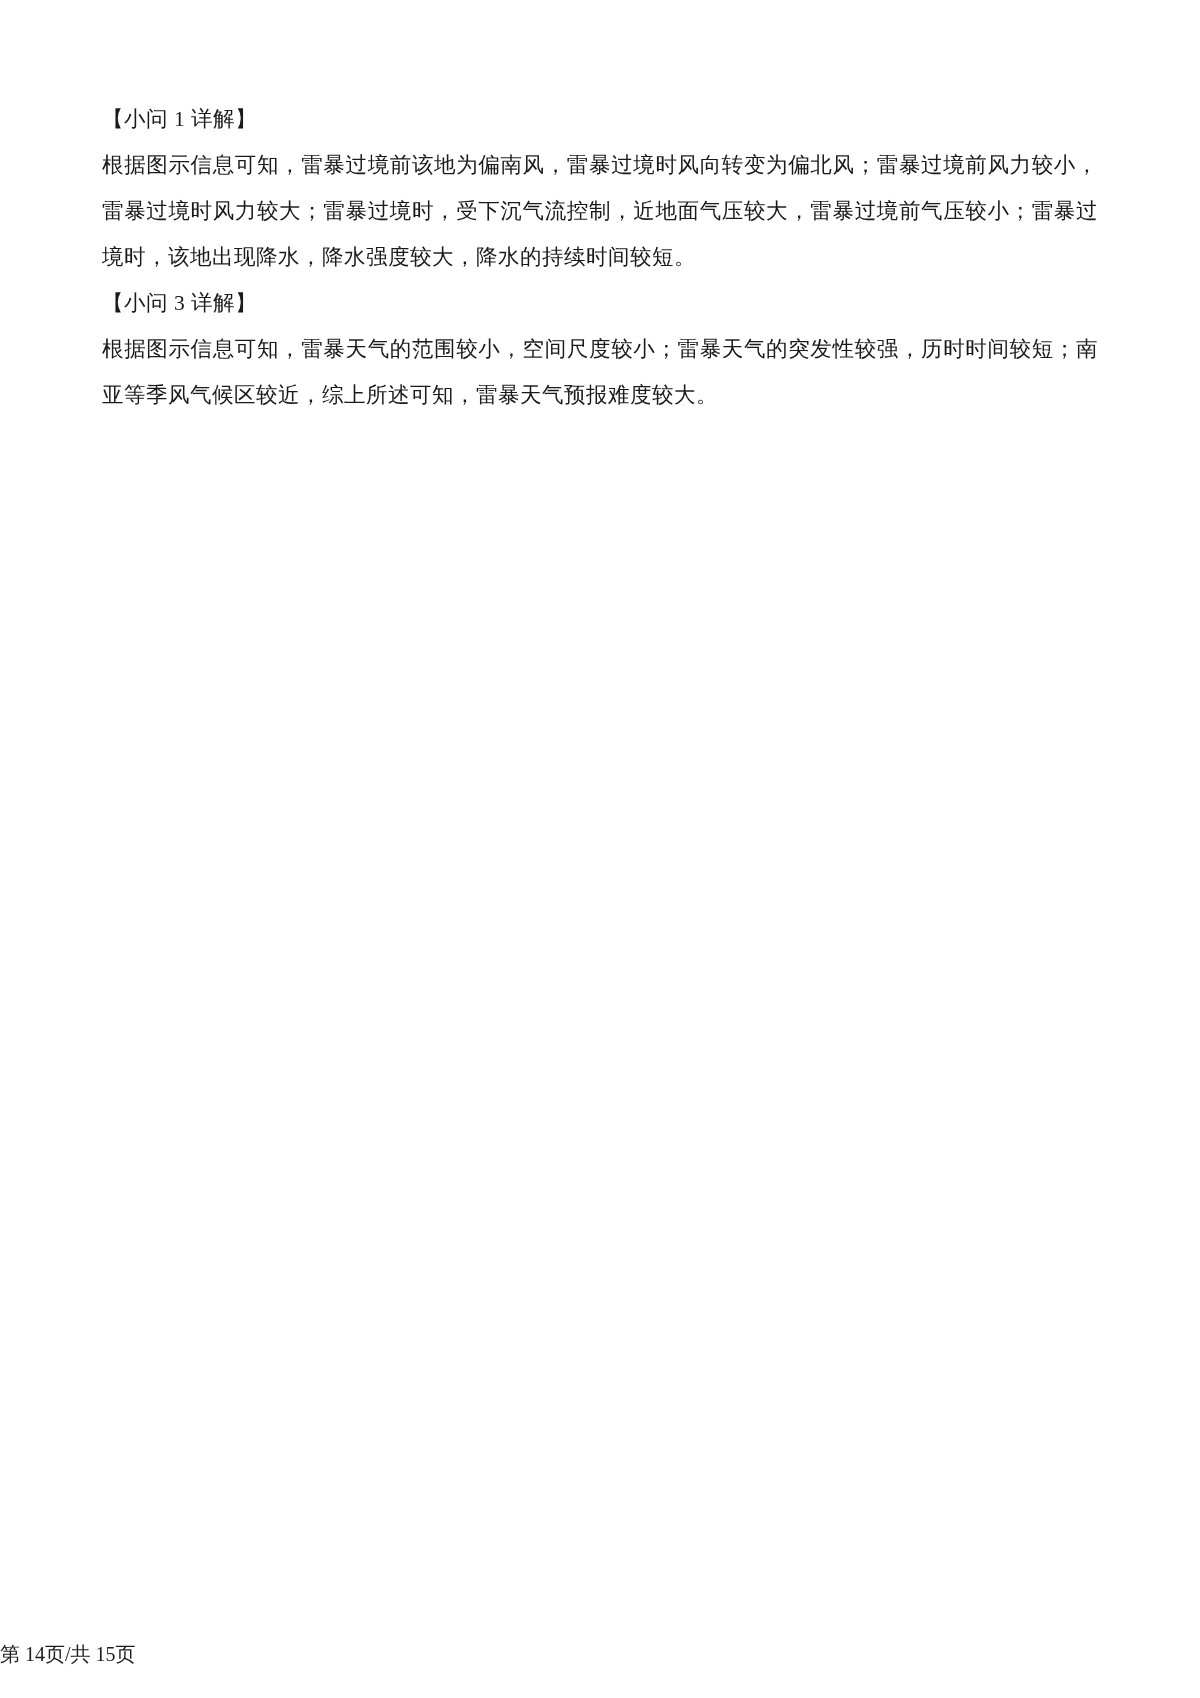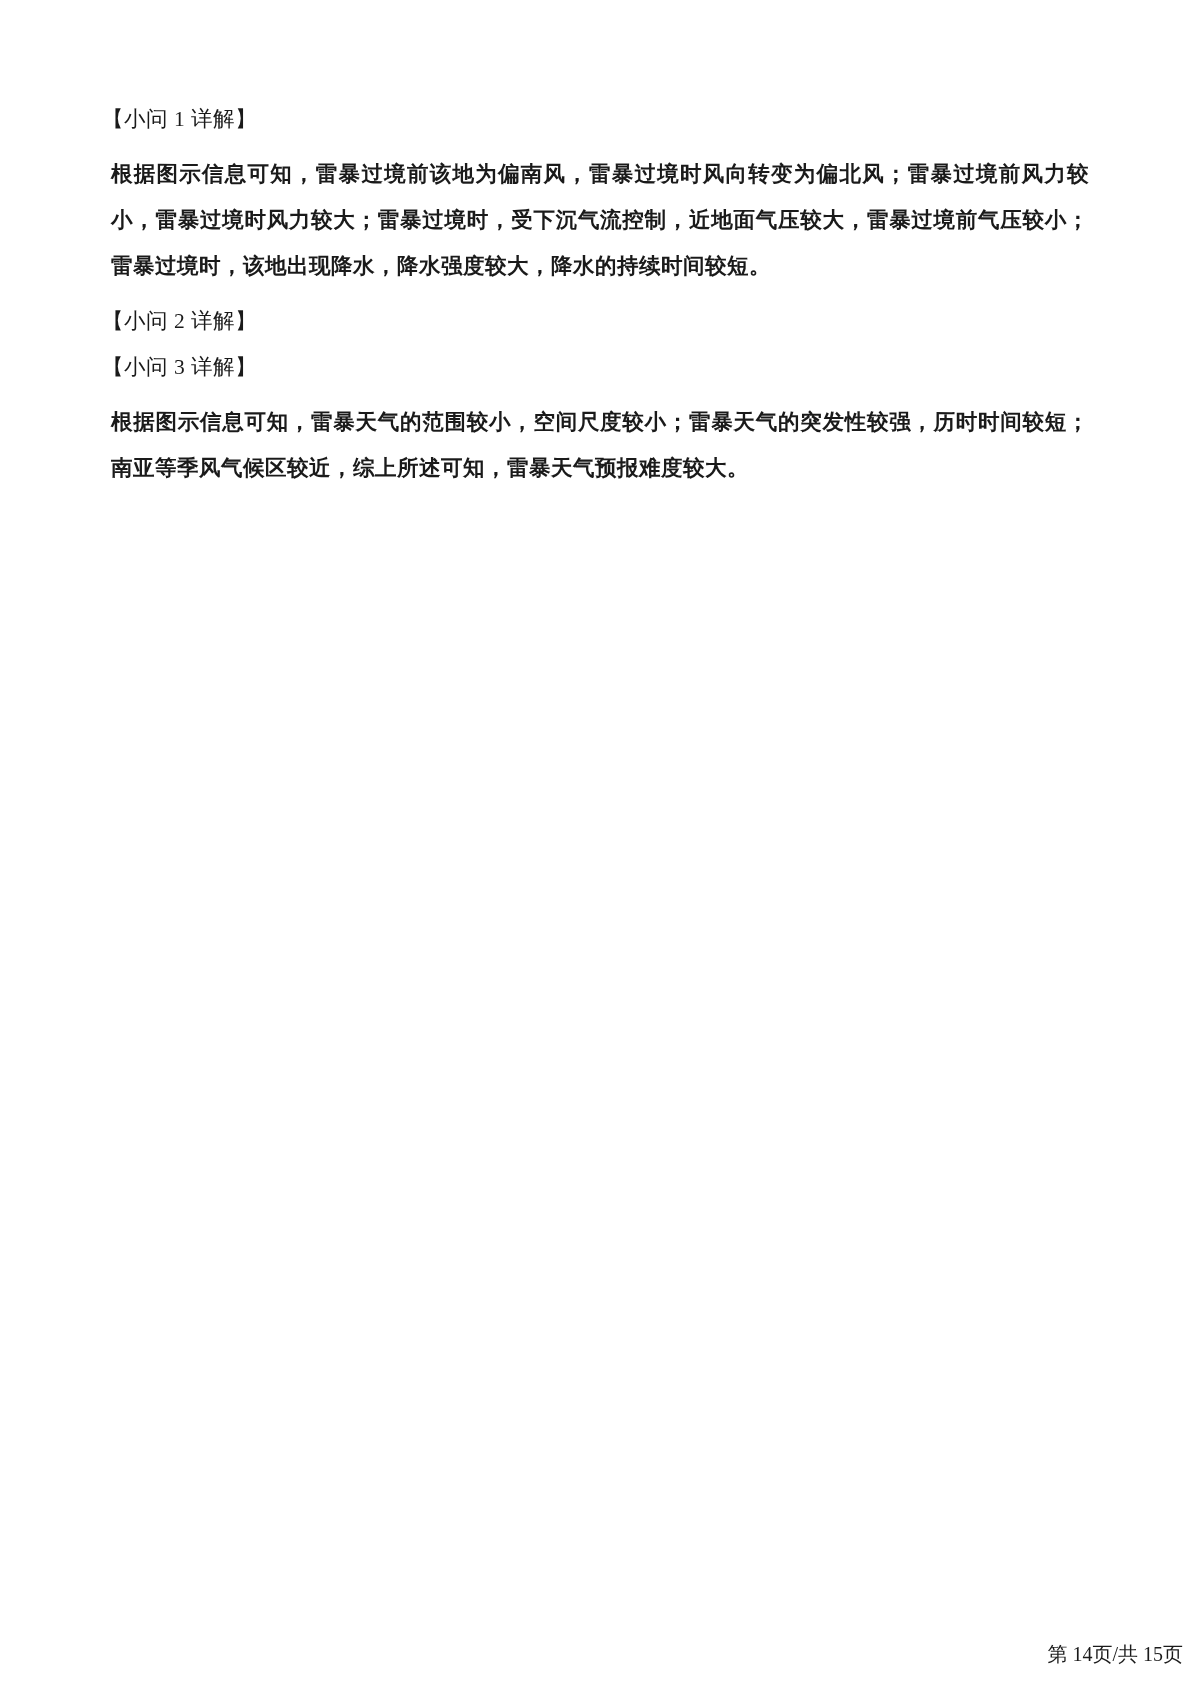--- a/index.html
+++ b/index.html
@@ -30,49 +30,47 @@
   .section { margin: 0; }
   .section-heading {
     margin: 0;
     padding: 0;
     font-size: 21.5px;
     font-weight: normal;
     line-height: 46px;
     text-align: left;
   }
   .section-body {
-    margin: 9px;
+    margin: 0;
     padding: 0;
-    font-weight: bold;
   }
   .footer {
     position: absolute;
     left: 0;
     top: 1638px;
     width: 100%;
-    text-align: right;
+    text-align: left;
     font-size: 20px;
     line-height: 32px;
     color: #1a1a1a;
   }
 </style>
 </head>
 <body>
 
 <div class="page">
 
   <main class="content">
 
     <section class="section">
       <h3 class="section-heading">【小问 1 详解】</h3>
       <p class="section-body">根据图示信息可知，雷暴过境前该地为偏南风，雷暴过境时风向转变为偏北风；雷暴过境前风力较小，雷暴过境时风力较大；雷暴过境时，受下沉气流控制，近地面气压较大，雷暴过境前气压较小；雷暴过境时，该地出现降水，降水强度较大，降水的持续时间较短。</p>
     </section>
 
     <section class="section">
-      <h3 class="section-heading">【小问 2 详解】</h3>
     </section>
 
     <section class="section">
       <h3 class="section-heading">【小问 3 详解】</h3>
       <p class="section-body">根据图示信息可知，雷暴天气的范围较小，空间尺度较小；雷暴天气的突发性较强，历时时间较短；南亚等季风气候区较近，综上所述可知，雷暴天气预报难度较大。</p>
     </section>
 
   </main>
 
   <footer class="footer">

